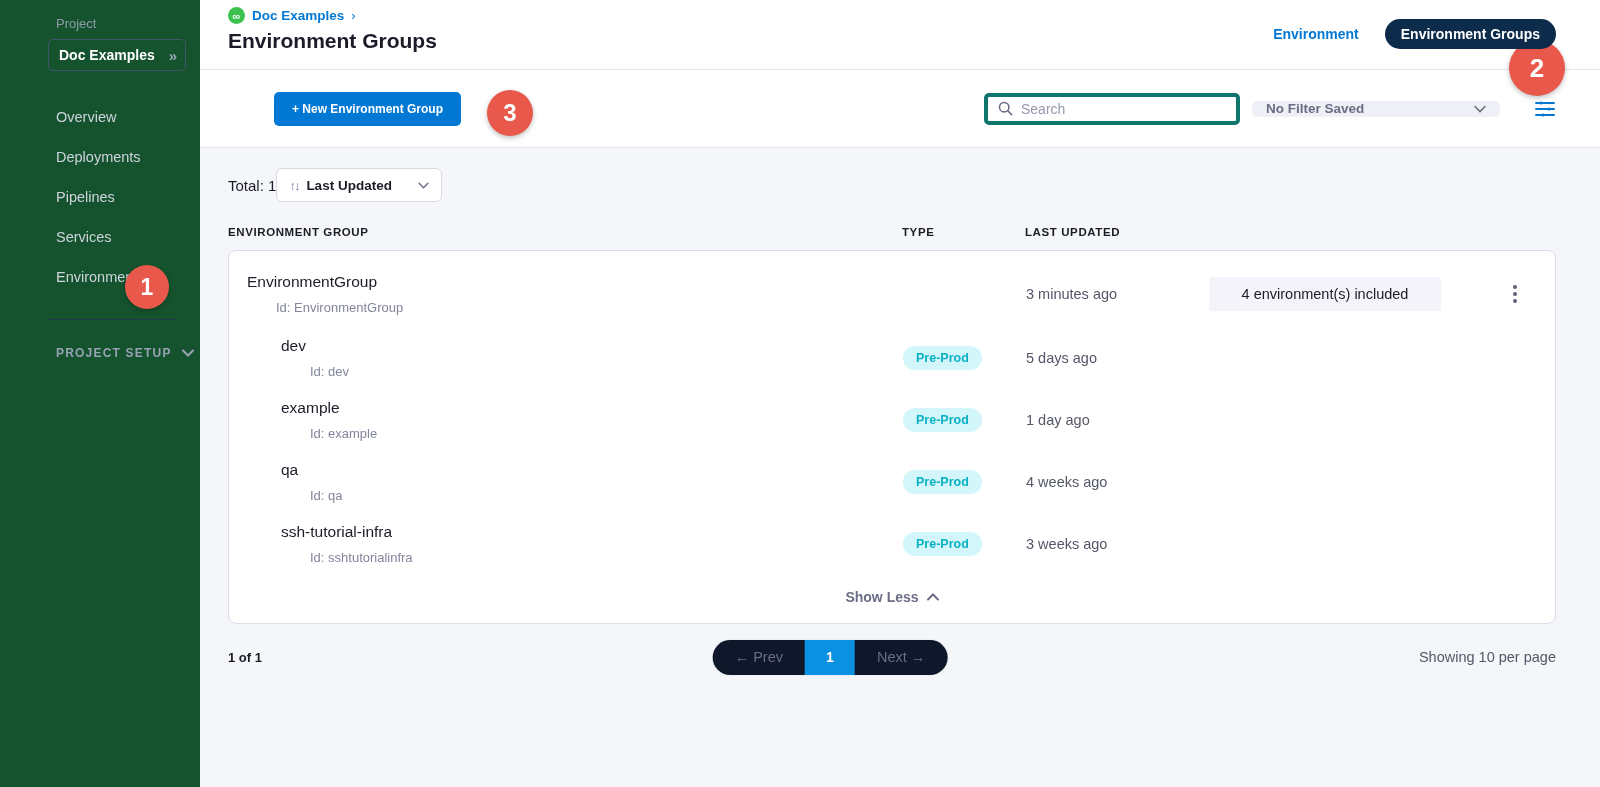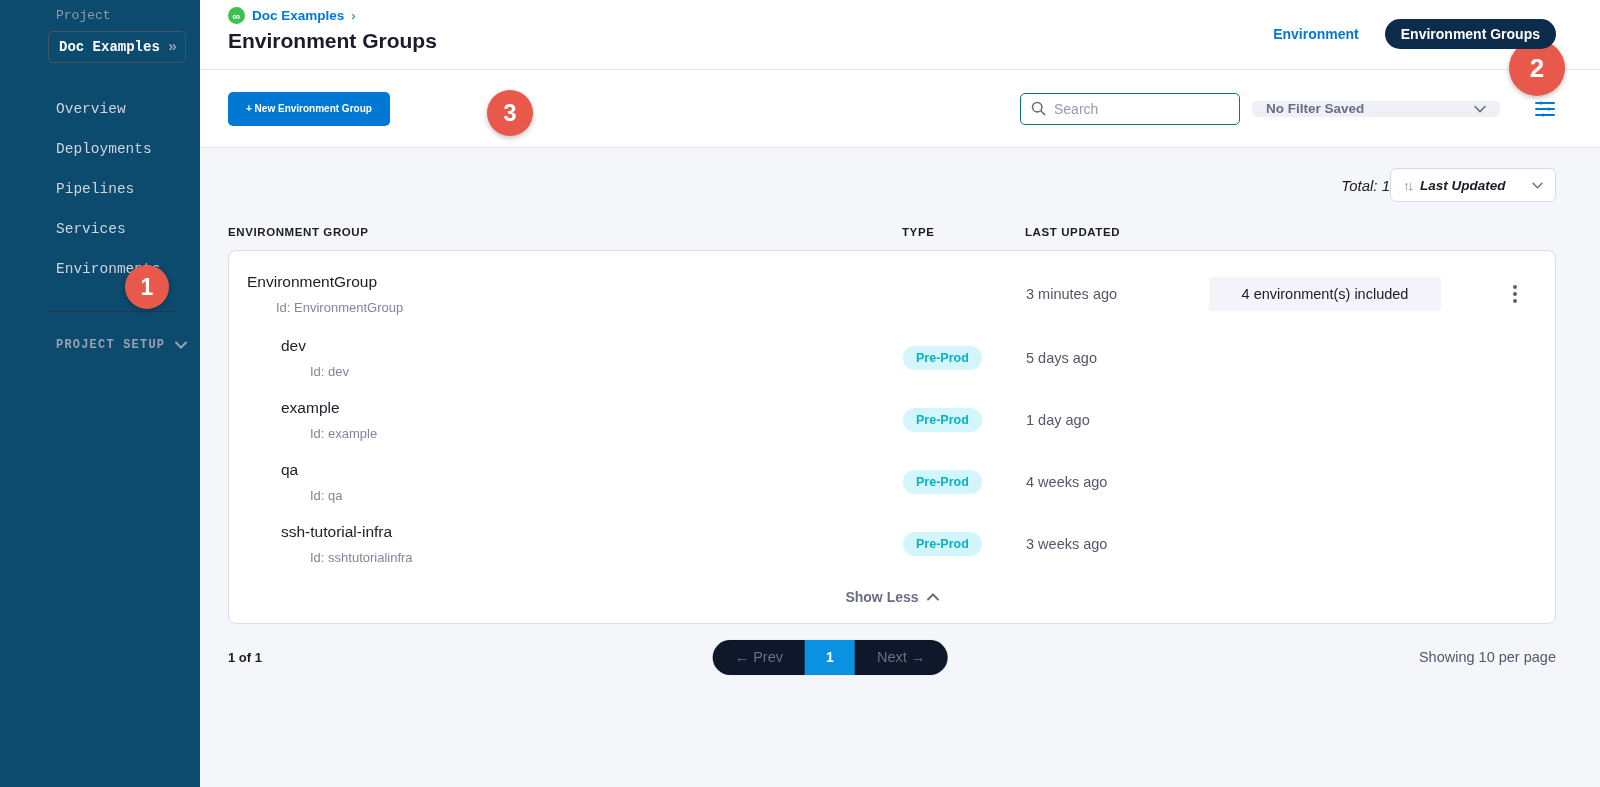--- a/index.html
+++ b/index.html
@@ -1,21 +1,21 @@
 <!DOCTYPE html>
 <html><head>
 <meta charset="utf-8">
 <style>
   * { margin:0; padding:0; box-sizing:border-box; }
   html,body { width:1600px; height:787px; overflow:hidden; background:#fff;
     font-family:"Liberation Sans", sans-serif; -webkit-font-smoothing:antialiased; }
   .app { display:flex; width:1600px; height:787px; position:relative; }
 
   
-  .sidebar { width:200px; height:100%; background:#0c4a6e; flex:none; padding-top:8px; position:relative; z-index:3;font-family:Liberation Mono, monospace; }
+  .sidebar { width:200px; height:100%; background:#14532d; flex:none; padding-top:16px; position:relative; z-index:3; }
   .project-label { color:#8e9aac; font-size:13px; margin:0 0 8px 56px; }
   .project-selector { margin:0 14px 26px 48px; border:1px solid #44566b; border-radius:5px;
     height:32px; display:flex; align-items:center; justify-content:space-between; padding:0 10px; cursor:pointer; }
   .project-selector .pname { color:#fff; font-weight:bold; font-size:14px; }
   .project-selector .chevrons { color:#97a2b3; font-size:15px; font-weight:bold; letter-spacing:-2px; }
   .nav-item { color:#ced4dc; font-size:14.5px; padding:12px 0 12px 56px; cursor:pointer; position:relative; }
   .sidebar-divider { border-top:1px solid #27384c; margin:22px 24px 0 48px; }
   .setup-row { display:flex; align-items:center; gap:10px; margin:26px 0 0 56px; cursor:pointer; }
   .setup-label { color:#97a2b3; font-size:12px; font-weight:bold; letter-spacing:1.2px; }
   .setup-chevron { color:#97a2b3; }
@@ -32,33 +32,33 @@
   .breadcrumb-sep { color:#0278d5; font-size:13px; }
   .page-title { font-size:21px; font-weight:bold; color:#1c1c28; margin-top:5px; }
   .header-tabs { display:flex; align-items:center; gap:26px; margin-top:12px; position:relative; z-index:2; }
   .tab-link { color:#0278d5; font-size:14px; font-weight:bold; cursor:pointer; align-self:flex-start; margin-top:7px; }
   .tab-pill { background:#0d2b4b; color:#fff; font-size:14px; font-weight:bold; border-radius:999px;
     padding:7px 16px; cursor:pointer; align-self:flex-start; }
 
   .toolbar { background:#fff; border-bottom:1px solid #e4e5ee; height:78px; flex:none;
     display:flex; align-items:center; padding:0 44px 0 28px; gap:12px; }
   .btn-primary { background:#0278d5; color:#fff; border:none; border-radius:5px; height:34px; padding:0 18px;
-    font-size:10px; font-weight:bold; font-family:inherit; cursor:pointer; }
+    font-size:12px; font-weight:bold; font-family:inherit; cursor:pointer;margin-left:46px; }
   .toolbar-spacer { flex:1; }
-  .search-box { width:220px; height:32px; border:1px solid #0f766e; border-radius:5px; background:#fff;
+  .search-box { width:256px; height:32px; border:4px solid #0f766e; border-radius:5px; background:#fff;
     display:flex; align-items:center; padding:0 10px; gap:8px; }
   .search-box input { border:none; outline:none; flex:1; font-size:14px; font-family:inherit; color:#1c1c28; min-width:0; }
   .search-box input::placeholder { color:#9699ad; }
   .filter-select { width:248px; height:16px; background:#eef0f6; border-radius:5px; display:flex; align-items:center;
     justify-content:space-between; padding:0 14px; cursor:pointer; }
   .filter-select .label { color:#6b6d85; font-size:13.5px; font-weight:bold; }
   .sliders-icon { margin-left:22px; cursor:pointer; }
 
   .content { flex:1; padding:20px 44px 0 28px; }
-  .total-row { display:flex; justify-content:flex-end; align-items:center; margin-bottom:24px;font-style:italic; }
+  .total-row { display:flex; justify-content:flex-start; align-items:center; margin-bottom:24px; }
   .total-text { font-size:15px; color:#1c1c28; }
   .sort-select { background:#fff; border:1px solid #d9dae5; border-radius:6px; height:34px; width:166px;
     display:flex; align-items:center; padding:0 12px; gap:8px; cursor:pointer; }
   .sort-arrows { color:#6b7a99; font-size:13px; letter-spacing:-2px; }
   .sort-label { color:#1c1c28; font-size:13.5px; font-weight:bold; flex:1; }
 
   .table-head { display:grid; grid-template-columns:674px 123px auto; padding-bottom:12px; }
   .col-header { font-size:11.5px; font-weight:bold; letter-spacing:.6px; color:#1c1c28; }
 
   .group-card { background:#fff; border:1px solid #dcdde8; border-radius:8px; padding:4px 18px 8px 18px; }

